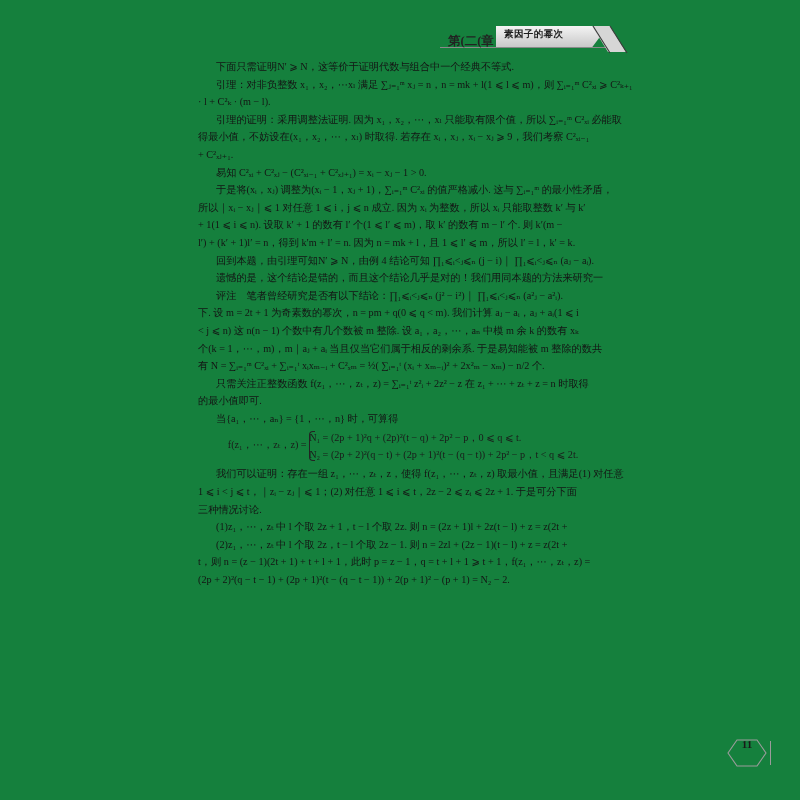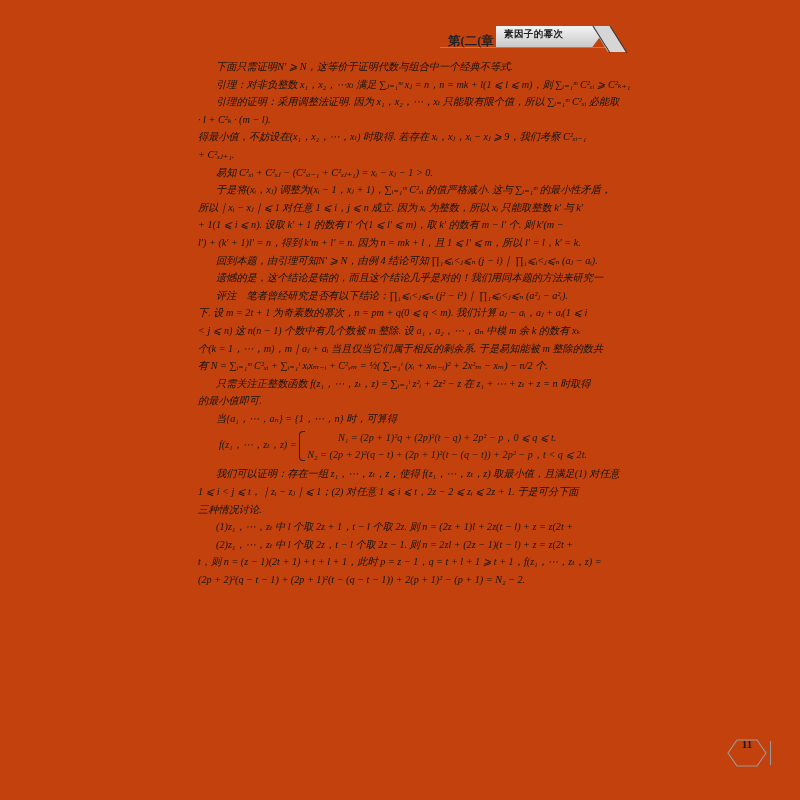--- a/index.html
+++ b/index.html
@@ -13,21 +13,21 @@
     position: relative;
     font-family: "Liberation Serif", "DejaVu Serif", serif;
     color: #1a1a1a;
     overflow: hidden;
   }
 
   
   #page {
     position: absolute;
     inset: 0;
-    background: #c2410c;
+    background: #15803d;
   }
 
   
   #runhead {
     position: absolute;
     top: 24px;
     left: 440px;
     width: 190px;
     height: 34px;
   }
@@ -79,21 +79,20 @@
     height: 1px;
     background: #8a8a8a;
   }
 
   
   #body-col {
     position: absolute;
     left: 198px;
     top: 58px;
     width: 410px;
-    font-style: italic;
   }
   .ln {
     font-size: 10.2px;
     line-height: 17.6px;
     text-align: justify;
     text-justify: inter-character;
     white-space: nowrap;
     overflow: visible;
     color: #141414;
   }
@@ -103,23 +102,23 @@
   .disp {
     text-align: center;
     font-size: 10.2px;
     line-height: 18px;
     white-space: nowrap;
     margin: 2px 0;
   }
   .cases {
     display: inline-block;
     vertical-align: middle;
-    text-align: center;
+    text-align: left;
     position: relative;
-    padding-left: 8px;
+    padding-left: 0;
   }
   .cases::before {
     content: "";
     position: absolute;
     left: 0; top: 2px; bottom: 2px;
     width: 5px;
     border-left: 1px solid #222;
     border-top: 1px solid #222;
     border-bottom: 1px solid #222;
     border-radius: 4px 0 0 4px;
@@ -177,22 +176,22 @@
       <line x1="20" y1="2" x2="37" y2="29" stroke="#3a3a3a" stroke-width="1.1"></line>
     </svg>
 
     <div class="head-rule"></div>
   </div>
 
   <div id="body-col">
 
     <div class="ln ind">下面只需证明N′ ⩾ N，这等价于证明代数与组合中一个经典不等式.</div>
     <div class="ln ind">引理：对非负整数 x₁，x₂，⋯xₗ 满足 ∑ⱼ₌₁ᵐ xⱼ = n，n = mk + l(1 ⩽ l ⩽ m)，则 ∑ᵢ₌₁ᵐ C²ₓᵢ ⩾ C²ₖ₊₁</div>
+    <div class="ln">· l + C²ₖ · (m − l).</div>
     <div class="ln ind">引理的证明：采用调整法证明. 因为 x₁，x₂，⋯，xₗ 只能取有限个值，所以 ∑ᵢ₌₁ᵐ C²ₓᵢ 必能取</div>
-    <div class="ln">· l + C²ₖ · (m − l).</div>
     <div class="ln">得最小值，不妨设在(x₁，x₂，⋯，xₗ) 时取得. 若存在 xᵢ，xⱼ，xᵢ − xⱼ ⩾ 9，我们考察 C²ₓᵢ₋₁</div>
     <div class="ln">+ C²ₓⱼ₊₁.</div>
     <div class="ln ind">易知 C²ₓᵢ + C²ₓⱼ − (C²ₓᵢ₋₁ + C²ₓⱼ₊₁) = xᵢ − xⱼ − 1 &gt; 0.</div>
     <div class="ln ind">于是将(xᵢ，xⱼ) 调整为(xᵢ − 1，xⱼ + 1)，∑ᵢ₌₁ᵐ C²ₓᵢ 的值严格减小. 这与 ∑ᵢ₌₁ᵐ 的最小性矛盾，</div>
     <div class="ln">所以｜xᵢ − xⱼ｜⩽ 1 对任意 1 ⩽ i，j ⩽ n 成立. 因为 xᵢ 为整数，所以 xᵢ 只能取整数 k′ 与 k′</div>
     <div class="ln">+ 1(1 ⩽ i ⩽ n). 设取 k′ + 1 的数有 l′ 个(1 ⩽ l′ ⩽ m)，取 k′ 的数有 m − l′ 个. 则 k′(m −</div>
     <div class="ln">l′) + (k′ + 1)l′ = n，得到 k′m + l′ = n. 因为 n = mk + l，且 1 ⩽ l′ ⩽ m，所以 l′ = l，k′ = k.</div>
     <div class="ln ind">回到本题，由引理可知N′ ⩾ N，由例 4 结论可知  ∏₁⩽ᵢ&lt;ⱼ⩽ₙ (j − i)｜ ∏₁⩽ᵢ&lt;ⱼ⩽ₙ (aⱼ − aᵢ).</div>
     <div class="ln ind">遗憾的是，这个结论是错的，而且这个结论几乎是对的！我们用同本题的方法来研究一</div>
     <div class="ln ind">评注　笔者曾经研究是否有以下结论：∏₁⩽ᵢ&lt;ⱼ⩽ₙ (j² − i²)｜ ∏₁⩽ᵢ&lt;ⱼ⩽ₙ (a²ⱼ − a²ᵢ).</div>

